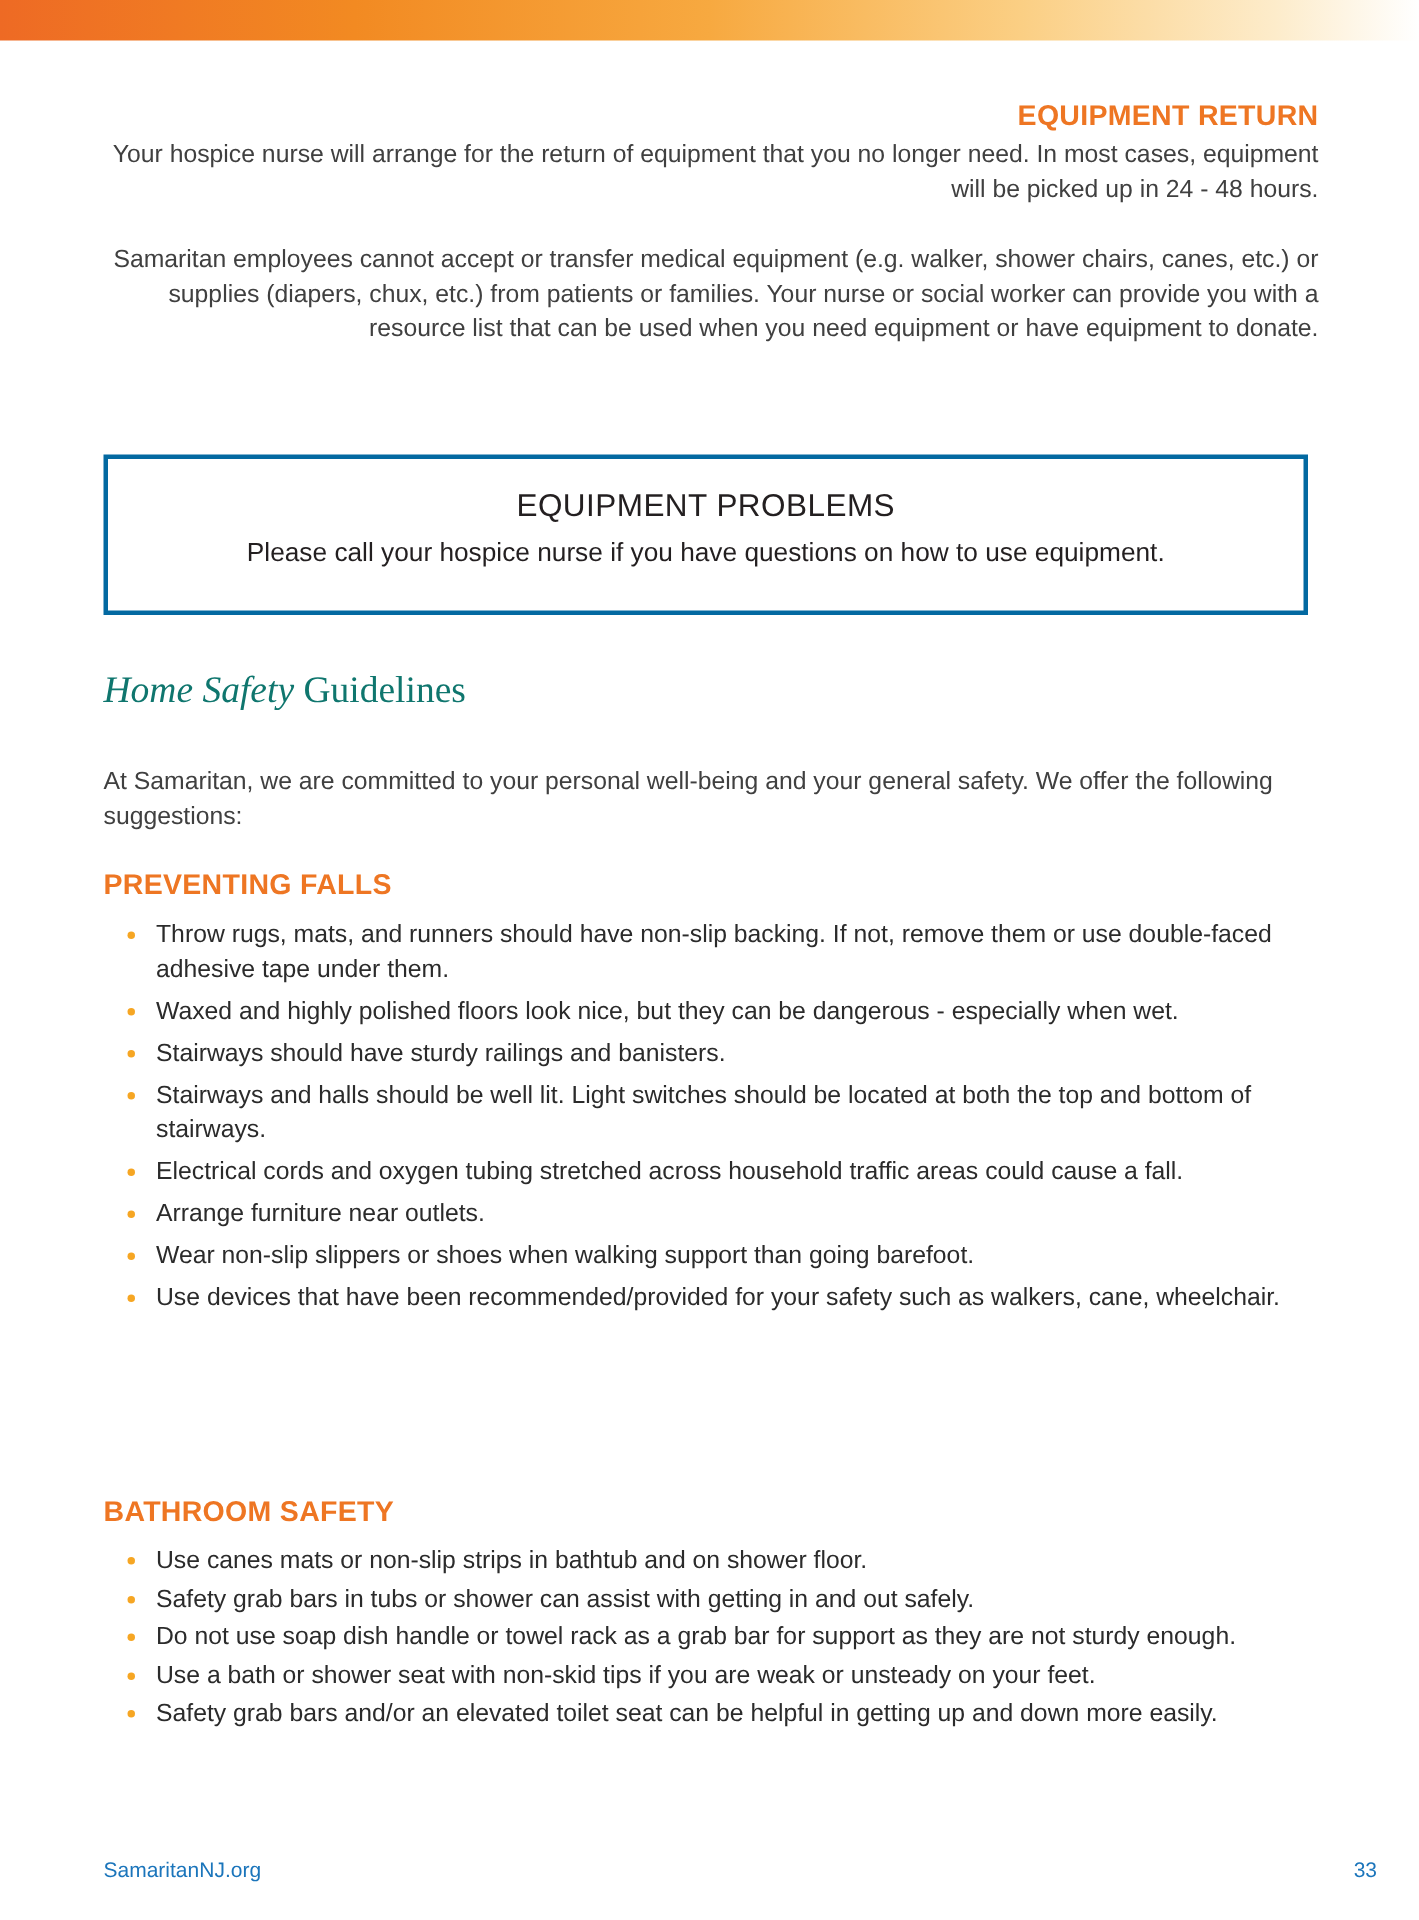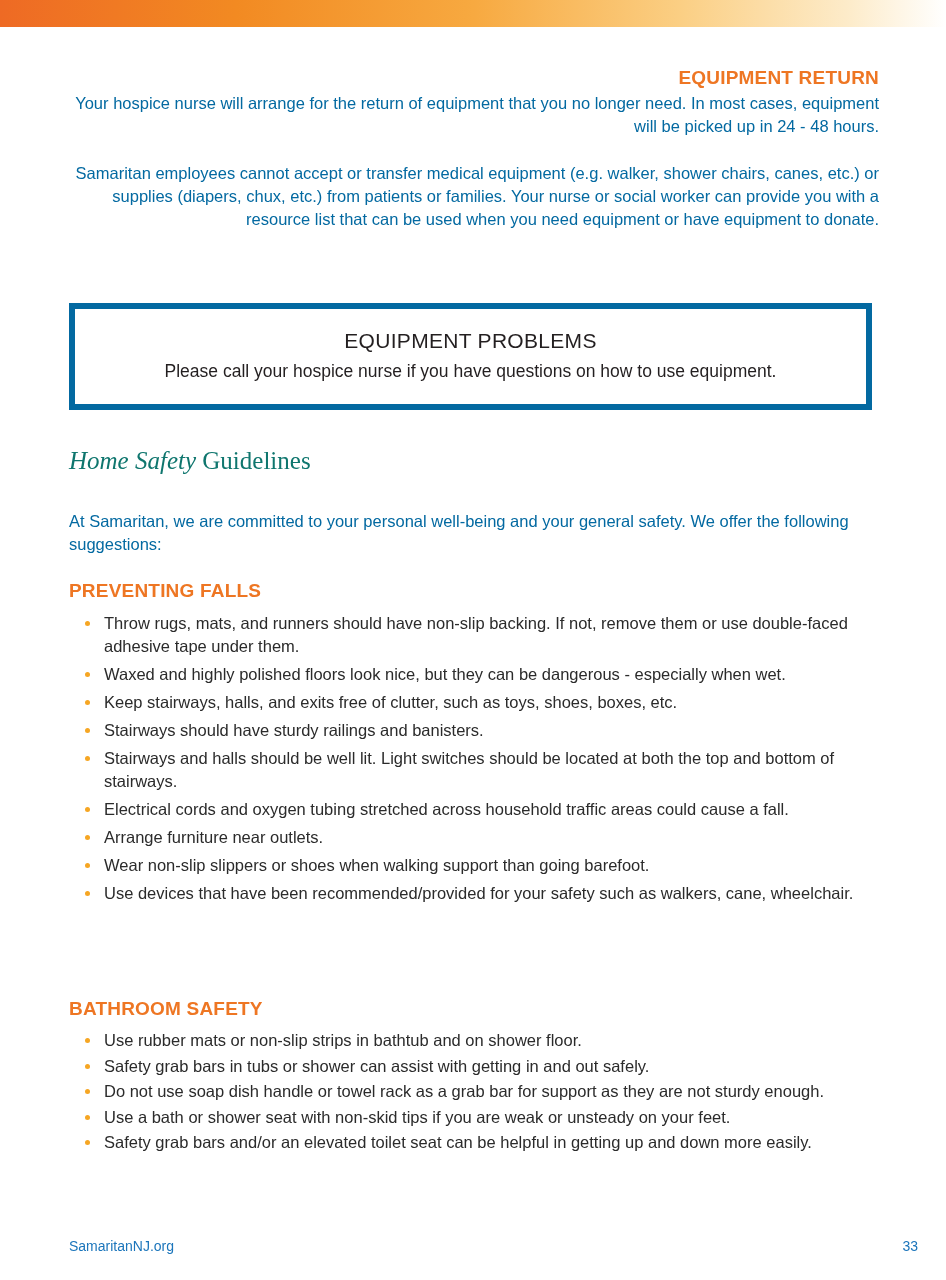--- a/index.html
+++ b/index.html
@@ -10,29 +10,29 @@
     .top-band {
       position: absolute; left: 0; top: 0; width: 946px; height: 27px;
       background: linear-gradient(to right, #ee6a24 0%, #f28a22 25%, #f7a940 50%, #fbcf84 72%, #fdeccb 90%, #ffffff 100%);
     }
     .content { position: absolute; left: 69px; top: 0; width: 810px; }
     .h-orange {
       font-size: 19px; font-weight: bold; color: #ee7623; letter-spacing: 0.2px;
       margin: 0; line-height: 22px;
     }
     p.body {
-      font-size: 16.5px; line-height: 23px; margin: 0; color: #0369a1;
+      font-size: 16.5px; line-height: 23px; margin: 0; color: #404040;
     }
     #eq-return { position: absolute; top: 67px; left: 0; width: 810px; text-align: right; }
     #eq-return .h-orange { margin-bottom: 3px; }
     #eq-return p.body + p.body { margin-top: 24px; }
 
     .callout {
       position: absolute; left: 0; top: 303px; width: 803px; height: 107px;
-      border: 6px solid #0369a1; box-sizing: border-box;
+      border: 3px solid #0369a1; box-sizing: border-box;
       text-align: center;
     }
     .callout-title { margin-top: 20px; font-size: 21px; font-weight: 500; color: #231f20; letter-spacing: 0.3px; }
     .callout-text { margin-top: 8px; font-size: 17.5px; color: #231f20; }
 
     .page-title {
       position: absolute; top: 447px; left: 0; margin: 0;
       font-family: "Liberation Serif", serif; font-weight: normal; font-size: 25px; color: #0f766e;
     }
     .page-title em { font-style: italic; }
@@ -80,34 +80,33 @@
 
   <h1 class="page-title"><em>Home Safety</em><span> Guidelines</span></h1>
 
   <p class="body" id="intro">At Samaritan, we are committed to your personal well-being and your general safety. We offer the following suggestions:</p>
 
   <section id="falls">
     <h2 class="h-orange">PREVENTING FALLS</h2>
     <ul class="bullets">
       <li><span class="bullet-dot"></span><span>Throw rugs, mats, and runners should have non-slip backing. If not, remove them or use double-faced adhesive tape under them.</span></li>
       <li><span class="bullet-dot"></span><span>Waxed and highly polished floors look nice, but they can be dangerous - especially when wet.</span></li>
-      <li><span class="bullet-dot"></span><span>Keep stairways, halls, and exits free of clutter, such as toys, shoes, boxes, etc.</span></li>
       <li><span class="bullet-dot"></span><span>Stairways should have sturdy railings and banisters.</span></li>
       <li><span class="bullet-dot"></span><span>Stairways and halls should be well lit. Light switches should be located at both the top and bottom of stairways.</span></li>
       <li><span class="bullet-dot"></span><span>Electrical cords and oxygen tubing stretched across household traffic areas could cause a fall.</span></li>
       <li><span class="bullet-dot"></span><span>Arrange furniture near outlets.</span></li>
       <li><span class="bullet-dot"></span><span>Wear non-slip slippers or shoes when walking support than going barefoot.</span></li>
       <li><span class="bullet-dot"></span><span>Use devices that have been recommended/provided for your safety such as walkers, cane, wheelchair.</span></li>
     </ul>
   </section>
 
   <section id="bath">
     <h2 class="h-orange">BATHROOM SAFETY</h2>
     <ul class="bullets">
-      <li><span class="bullet-dot"></span><span>Use rubber mats or non-slip strips in bathtub and on shower floor.</span></li>
+      <li><span class="bullet-dot"></span><span>Use canes mats or non-slip strips in bathtub and on shower floor.</span></li>
       <li><span class="bullet-dot"></span><span>Safety grab bars in tubs or shower can assist with getting in and out safely.</span></li>
       <li><span class="bullet-dot"></span><span>Do not use soap dish handle or towel rack as a grab bar for support as they are not sturdy enough.</span></li>
       <li><span class="bullet-dot"></span><span>Use a bath or shower seat with non-skid tips if you are weak or unsteady on your feet.</span></li>
       <li><span class="bullet-dot"></span><span>Safety grab bars and/or an elevated toilet seat can be helpful in getting up and down more easily.</span></li>
     </ul>
   </section>
 </div>
 
 <a class="footer-left">SamaritanNJ.org</a>
 <div class="footer-right">33</div>

